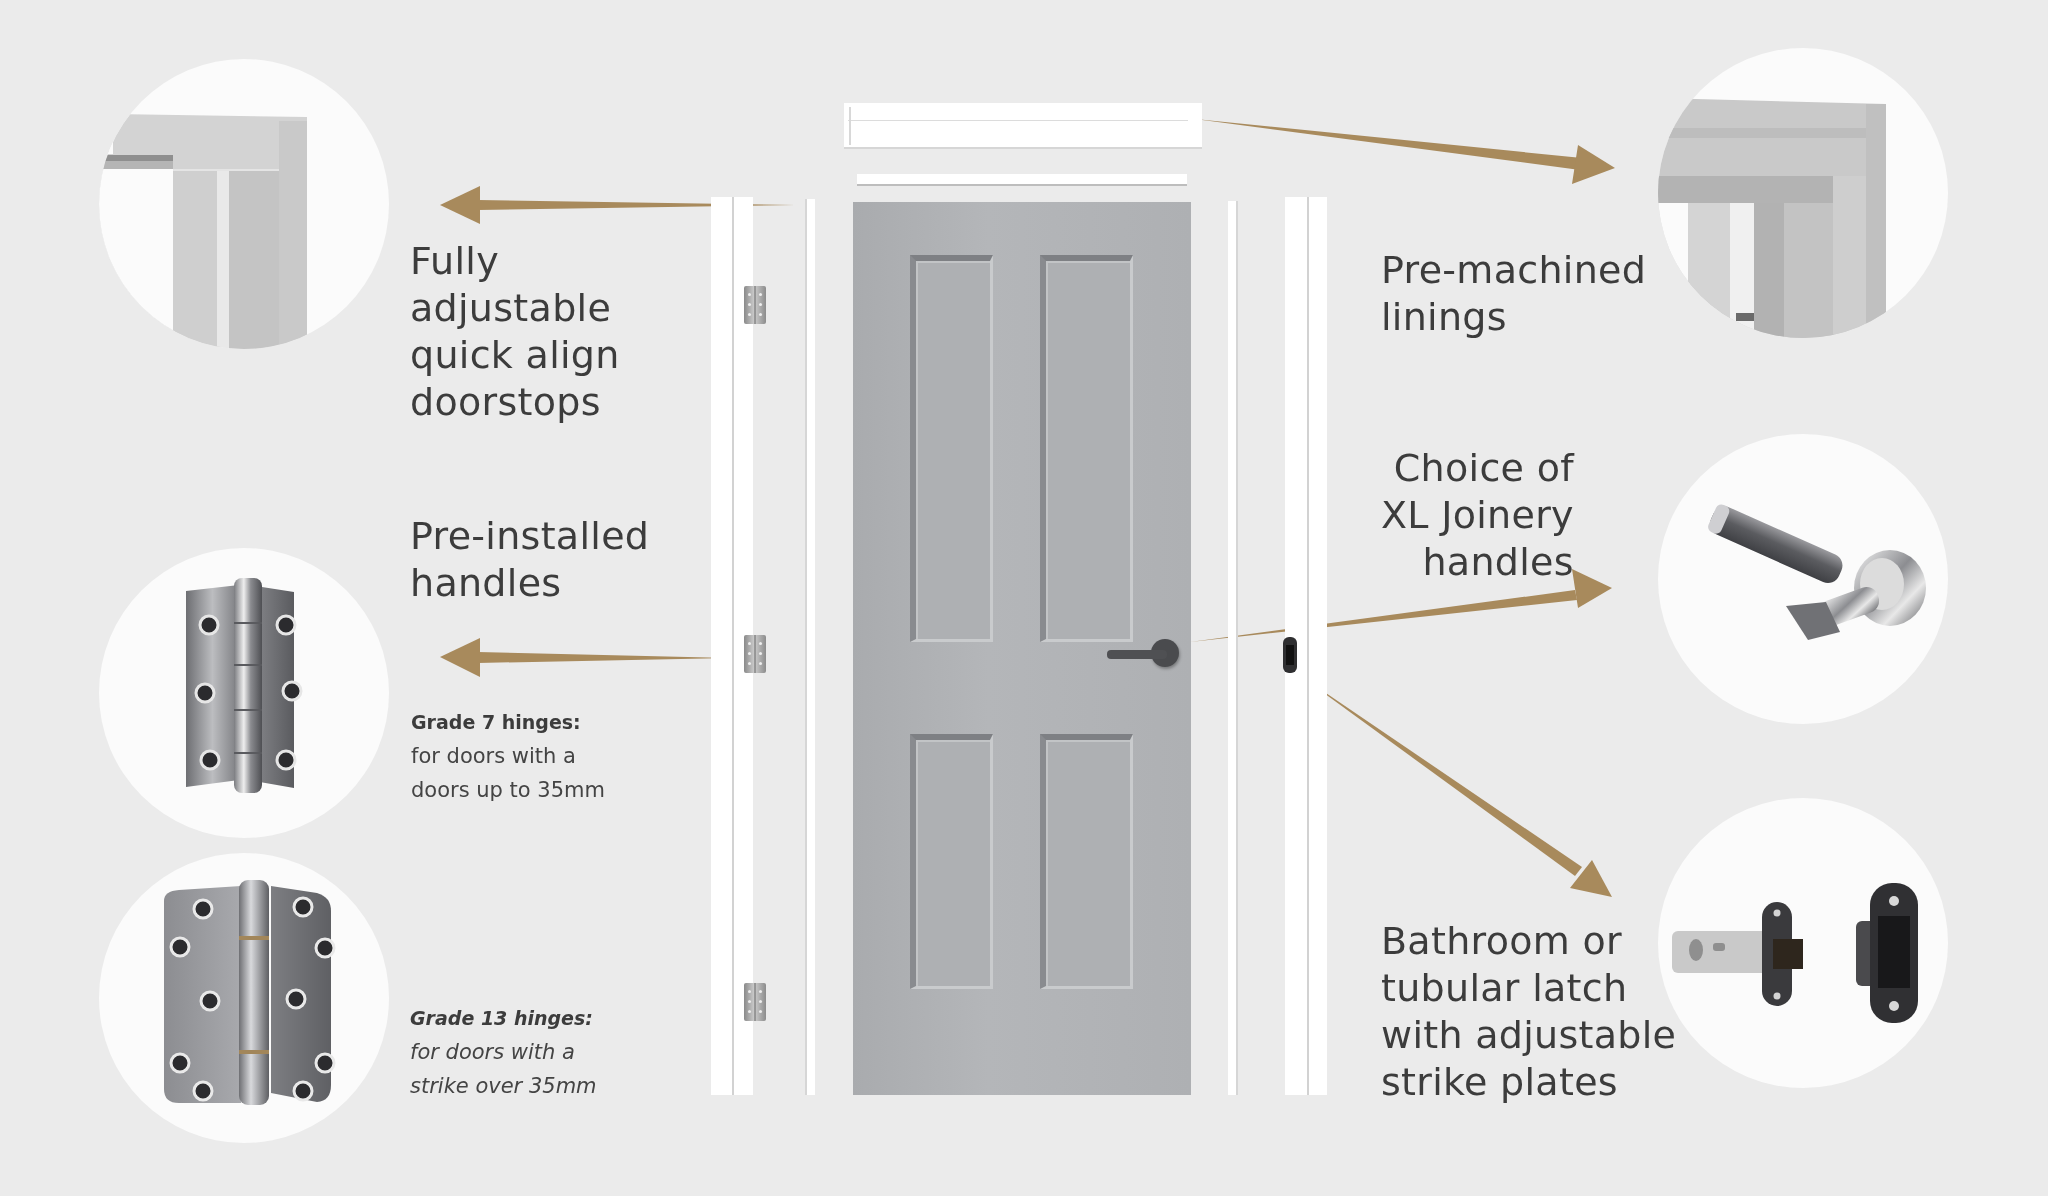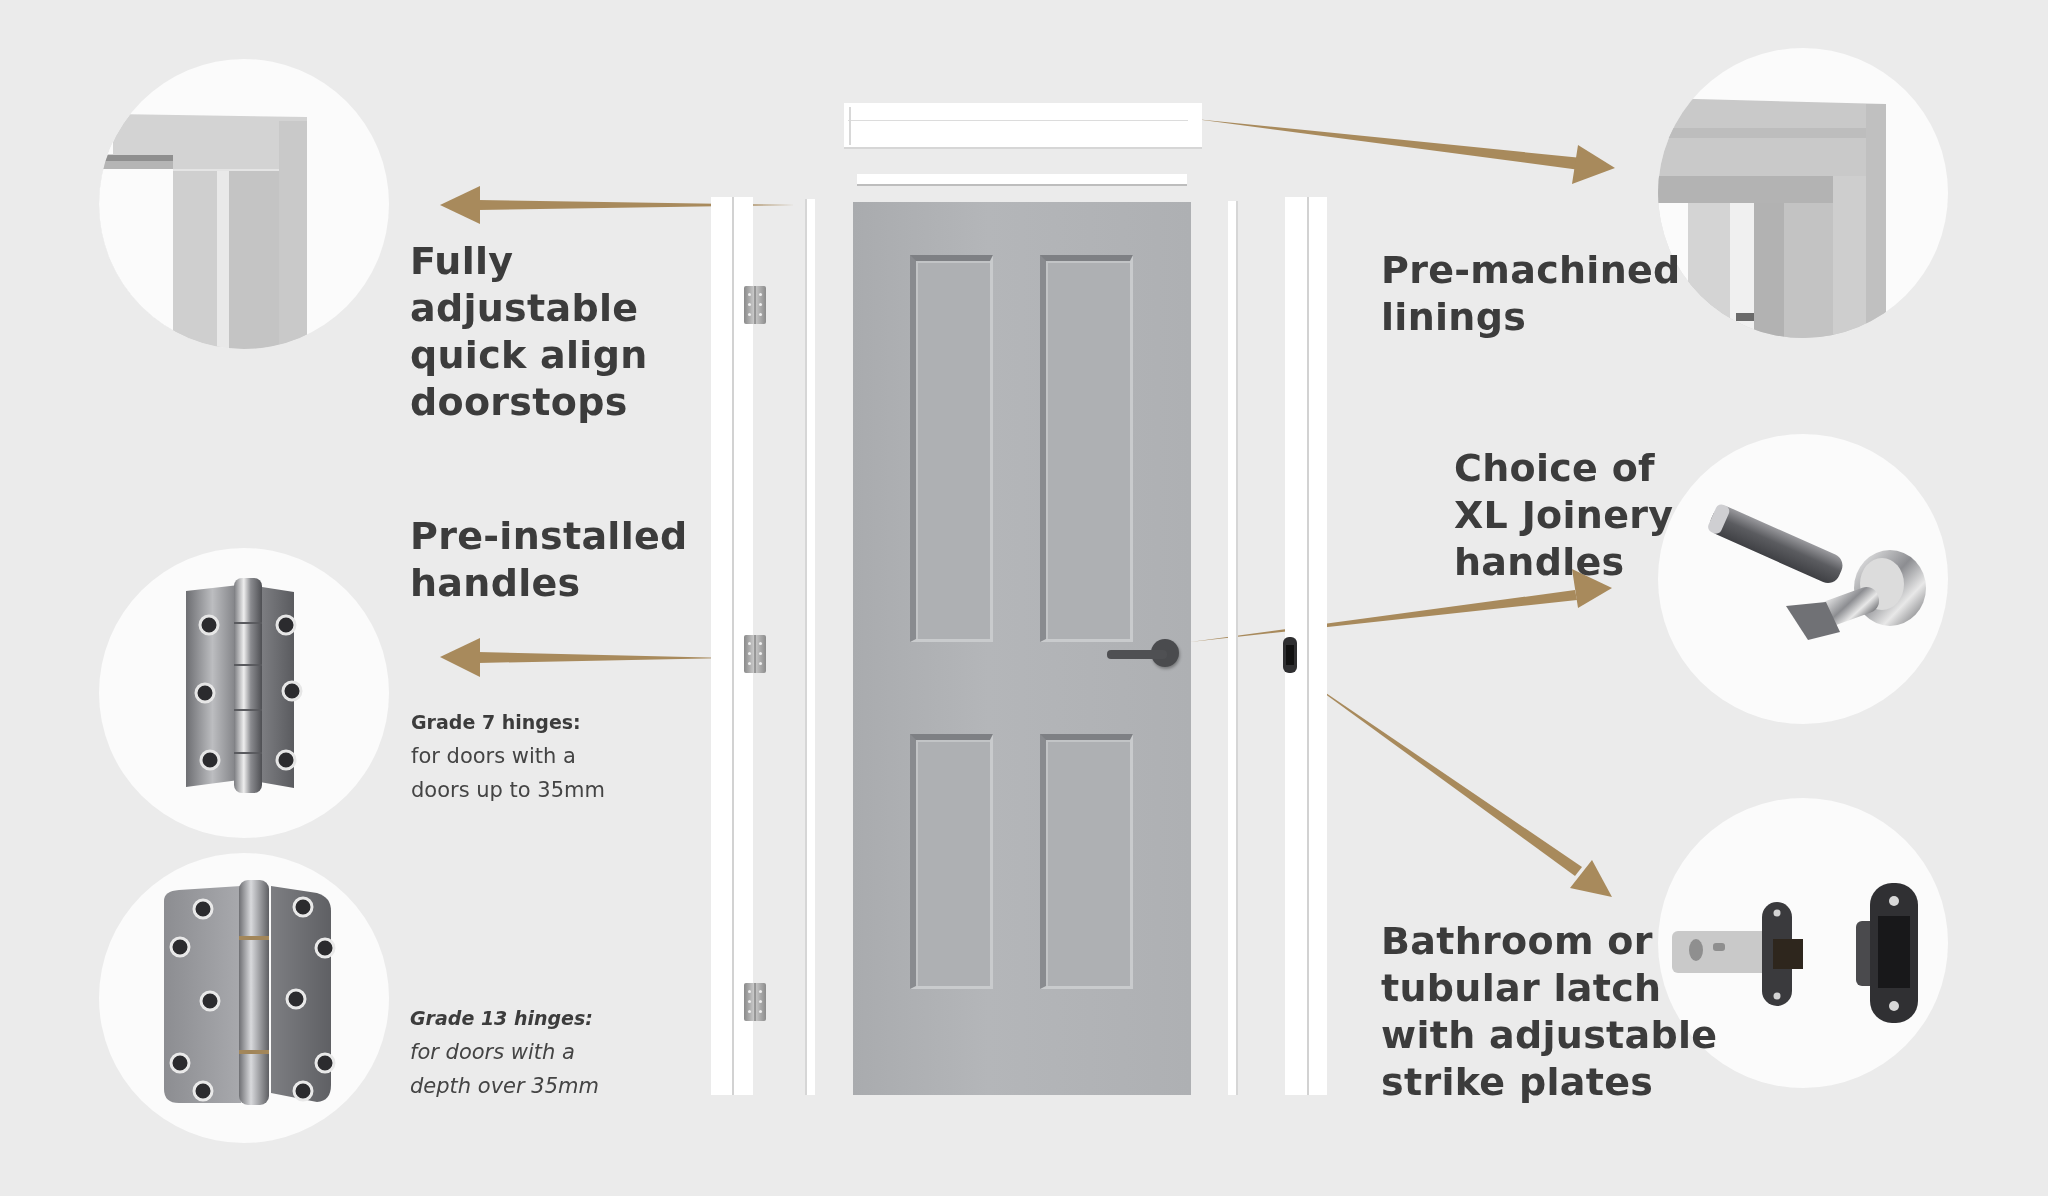--- a/index.html
+++ b/index.html
@@ -18,21 +18,21 @@
     border-radius: 50%;
     background: #fbfbfb;
     overflow: hidden;
   }
 
   
   .label-lg {
     position: absolute;
     font-size: 38px;
     line-height: 47px;
-    font-weight: 700;
+    font-weight: 400;
     color: #3c3c3c;
     letter-spacing: 0.3px;
     white-space: pre-line;
   }
   .label-sm-title {
     font-size: 19px;
     line-height: 34px;
     font-weight: 600;
     color: #3c3c3c;
   }
@@ -310,26 +310,26 @@
 
 <div class="spec" style="left:411px;top:705px;">
   <div class="label-sm-title">Grade 7 hinges:</div>
   <div class="label-sm">for doors with a</div>
   <div class="label-sm">doors up to 35mm</div>
 </div>
 
 <div class="spec" style="left:410px;top:1001px;font-style:italic;">
   <div class="label-sm-title">Grade 13 hinges:</div>
   <div class="label-sm">for doors with a</div>
-  <div class="label-sm">depth over 35mm</div>
+  <div class="label-sm">strike over 35mm</div>
 </div>
 
 <div class="label-lg" style="left:1381px;top:247px;">Pre-machined
 linings</div>
 
-<div class="label-lg" style="left:1454px;top:445px;">Choice of
+<div class="label-lg" style="left:1381px;top:445px;text-align:right;">Choice of
 XL Joinery
 handles</div>
 
 <div class="label-lg" style="left:1381px;top:903px;margin-top:15px;">Bathroom or
 tubular latch
 with adjustable
 strike plates</div>
 
 </body></html>

